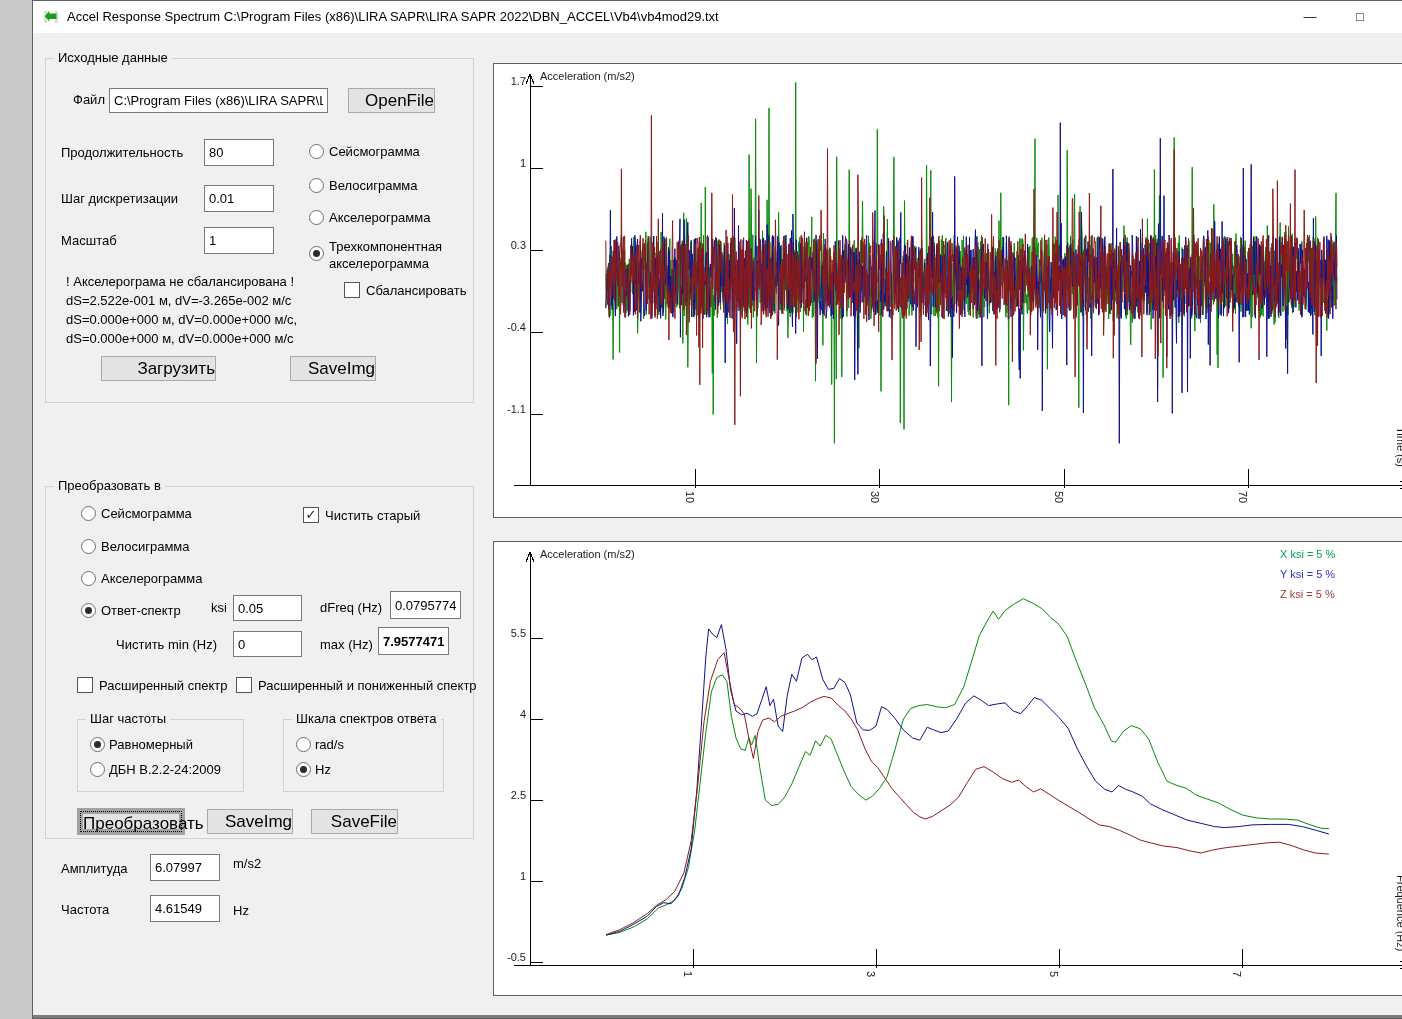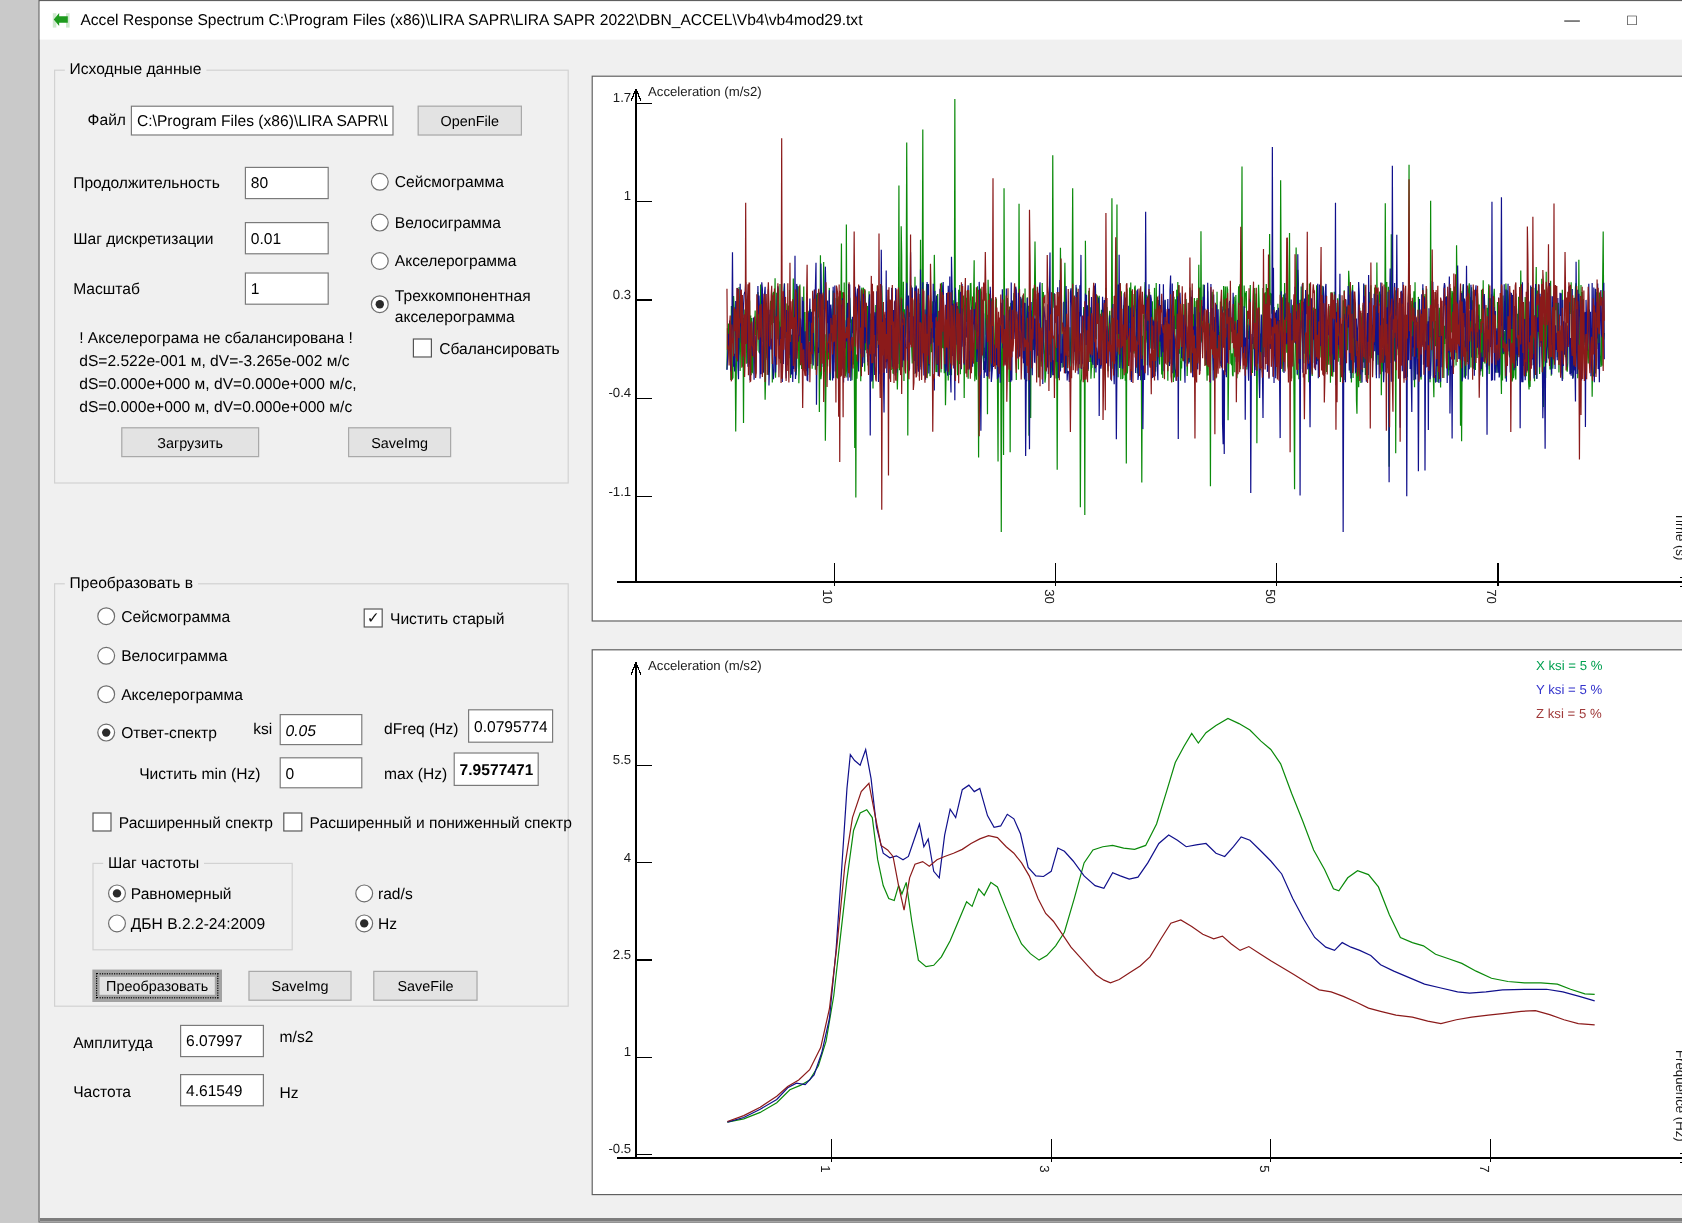--- a/index.html
+++ b/index.html
@@ -7,22 +7,22 @@
           box-sizing:border-box;font-family:"Liberation Sans","DejaVu Sans",sans-serif;font-size:13px;color:#000;overflow:hidden;margin-left:32px;}
   .titlebar{position:absolute;left:0;top:0;right:0;height:32px;background:#ffffff;}
   .title-text{position:absolute;left:34px;top:8px;font-size:13px;white-space:nowrap;}
   .app-icon{position:absolute;left:10px;top:8px;width:16px;height:16px;}
   .win-btn{position:absolute;top:0;width:46px;height:31px;text-align:center;line-height:31px;font-size:13px;color:#111;}
   .lbl{position:absolute;white-space:nowrap;}
   .group{position:absolute;border:1px solid #d2d2d2;box-sizing:border-box;}
   .group>.gtitle{position:absolute;top:-9px;left:8px;background:#f0f0f0;padding:0 4px;white-space:nowrap;}
   .tb{position:absolute;border:1px solid #7a7a7a;background:#fff;font-family:"Liberation Sans","DejaVu Sans",sans-serif;
       font-size:13px;padding:1px 4px;box-sizing:border-box;}
-  .btn{position:absolute;background:#e3e3e3;border:1px solid #a9a9a9;box-sizing:border-box;text-align:center;
-       font-family:"Liberation Sans","DejaVu Sans",sans-serif;font-size:12px;padding:0;}
+  .btn{position:absolute;background:#e3e3e3;border:1px solid #a9a9a9;box-sizing:border-box;text-align:right;
+       font-family:"Liberation Sans","DejaVu Sans",sans-serif;font-size:17px;padding:0;}
   .btn.focused{border:6px solid #a3a3a3;outline:1px dotted #000;outline-offset:-4px;}
   .radio{position:absolute;width:15px;height:15px;border:1px solid #6e6e6e;border-radius:50%;background:#fff;box-sizing:border-box;}
   .radio .dot{display:none;}
   .radio.sel .dot{display:block;width:7px;height:7px;border-radius:50%;background:#2b2b2b;margin:3px 0 0 3px;}
   .cb{position:absolute;width:16px;height:16px;border:1px solid #555;background:#fff;box-sizing:border-box;
       text-align:center;line-height:13px;font-size:13px;color:#111;}
   .warn{position:absolute;line-height:19px;white-space:nowrap;}
   .chart-panel{position:absolute;background:#fff;border:1px solid #5f5f5f;box-sizing:border-box;}
   .chart-panel svg{display:block;}
   .bottom-strip{position:absolute;left:0;right:0;bottom:0;height:3px;background:#7d7d7d;}
@@ -96,21 +96,21 @@
   <span class="lbl" style="left:68px;top:570px;">Акселерограмма</span>
   <span class="radio sel" style="left:48px;top:602px;">
       <span class="dot"></span>
     </span>
   <span class="lbl" style="left:68px;top:602px;">Ответ-спектр</span>
 
   <span class="cb" style="left:270px;top:506px;"><span>✓</span></span>
   <span class="lbl" style="left:292px;top:507px;">Чистить старый</span>
 
   <span class="lbl" style="left:178px;top:599px;">ksi</span>
-  <input class="tb" style="left: 200px; top: 594px; width: 69px; height: 26px; font-style: italic;" value="0.05">
+  <input class="tb" style="left: 200px; top: 594px; width: 69px; height: 26px;" value="0.05">
   <span class="lbl" style="left:287px;top:599px;">dFreq (Hz)</span>
   <input class="tb" style="left: 357px; top: 590px; width: 71px; height: 28px;" value="0.0795774">
   <span class="lbl" style="left:83px;top:636px;">Чистить min (Hz)</span>
   <input class="tb" style="left: 200px; top: 630px; width: 69px; height: 26px;" value="0">
   <span class="lbl" style="left:287px;top:636px;">max (Hz)</span>
   <input class="tb" style="left: 345px; top: 626px; width: 71px; height: 28px; font-weight: bold;" value="7.9577471">
 
   <span class="cb" style="left:44px;top:676px;"></span>
   <span class="lbl" style="left:66px;top:677px;">Расширенный спектр</span>
   <span class="cb" style="left:203px;top:676px;"></span>
@@ -119,20 +119,23 @@
   <div class="group" style="left:44px;top:718px;width:167px;height:73px;">
     <span class="gtitle">Шаг частоты</span>
   </div>
   <span class="radio sel" style="left:57px;top:736px;">
       <span class="dot"></span>
     </span>
   <span class="lbl" style="left:76px;top:736px;">Равномерный</span>
   <span class="radio" style="left:57px;top:761px;"></span>
   <span class="lbl" style="left:76px;top:761px;">ДБН В.2.2-24:2009</span>
 
+  <div class="group" style="left:250px;top:718px;width:161px;height:73px;">
+    <span class="gtitle">Шкала спектров ответа</span>
+  </div>
   <span class="radio" style="left:263px;top:736px;"></span>
   <span class="lbl" style="left:282px;top:736px;">rad/s</span>
   <span class="radio sel" style="left:263px;top:761px;">
       <span class="dot"></span>
     </span>
   <span class="lbl" style="left:282px;top:761px;">Hz</span>
 
   <button class="btn focused" style="left:44px;top:807px;width:108px;height:27px;">Преобразовать</button>
   <button class="btn" style="left:174px;top:808px;width:86px;height:25px;">SaveImg</button>
   <button class="btn" style="left:278px;top:808px;width:87px;height:25px;">SaveFile</button>

